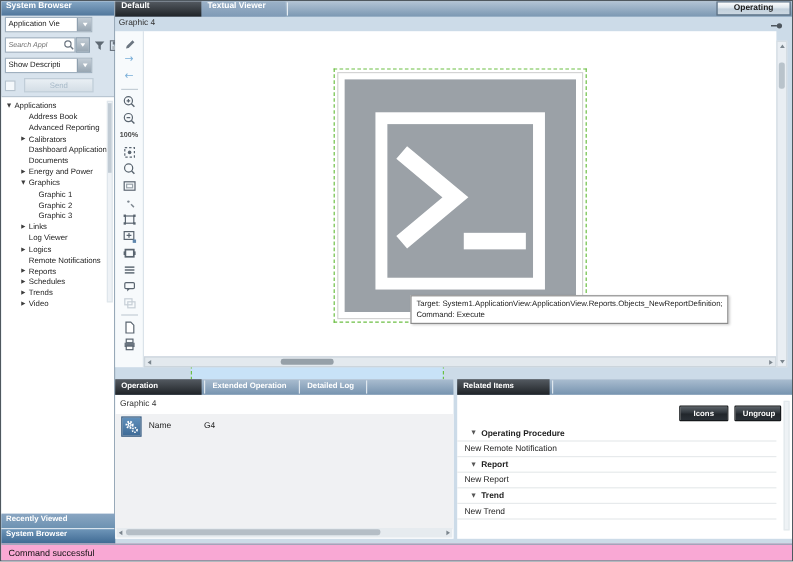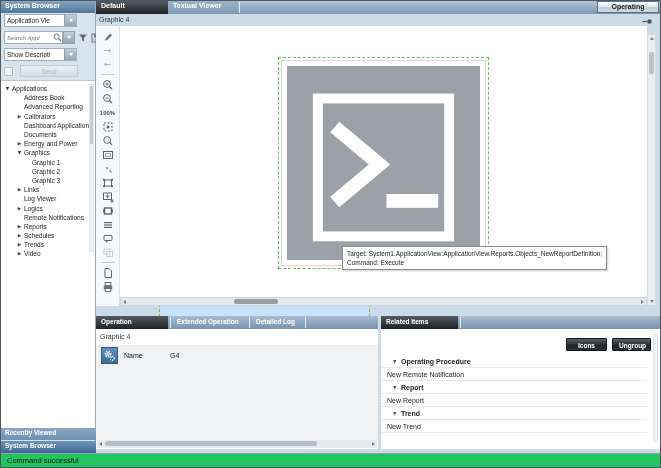--- a/index.html
+++ b/index.html
@@ -83,21 +83,21 @@
   .ripanel{position:absolute;left:380px;top:315px;width:279px;height:133px;background:#fff;}
   .ribtn{position:absolute;top:22px;height:13px;background:linear-gradient(#5a6167,#30363c 45%,#22272c 55%,#2a3036);
     border:1px solid #15181b;border-radius:1px;box-sizing:border-box;color:#fff;font-size:6.5px;font-weight:bold;text-align:center;padding-top:2px;}
   .rigroups{position:absolute;left:0;top:39px;width:266px;}
   .rirow{height:12px;display:flex;align-items:center;border-bottom:1px solid #e7eaec;font-size:7px;color:#1e1e1e;white-space:nowrap;}
   .rirow .gw{width:8px;min-width:8px;margin-left:12px;font-family:"DejaVu Sans",sans-serif;font-size:4.5px;color:#555;}
   .rirow.hd{font-weight:bold;}
   .rirow.item{padding-left:6px;}
   .riscroll{position:absolute;right:2px;top:18px;width:5px;height:108px;background:#eef2f5;border:1px solid #e2e8ec;box-sizing:border-box;}
   
-  .status{position:absolute;left:0;top:452px;width:659px;height:14px;background:#22c55e;border-top:1px solid #8fa3b4;box-sizing:border-box;
+  .status{position:absolute;left:0;top:452px;width:659px;height:14px;background:#f9a8d4;border-top:1px solid #8fa3b4;box-sizing:border-box;
     font-size:7.5px;color:#111;padding:2px 0 0 6px;}
   svg{display:block;}
 </style>
 </head>
 <body>
 
 <div class="window">
 
   <div class="sys">
     <div class="sys-hd">

